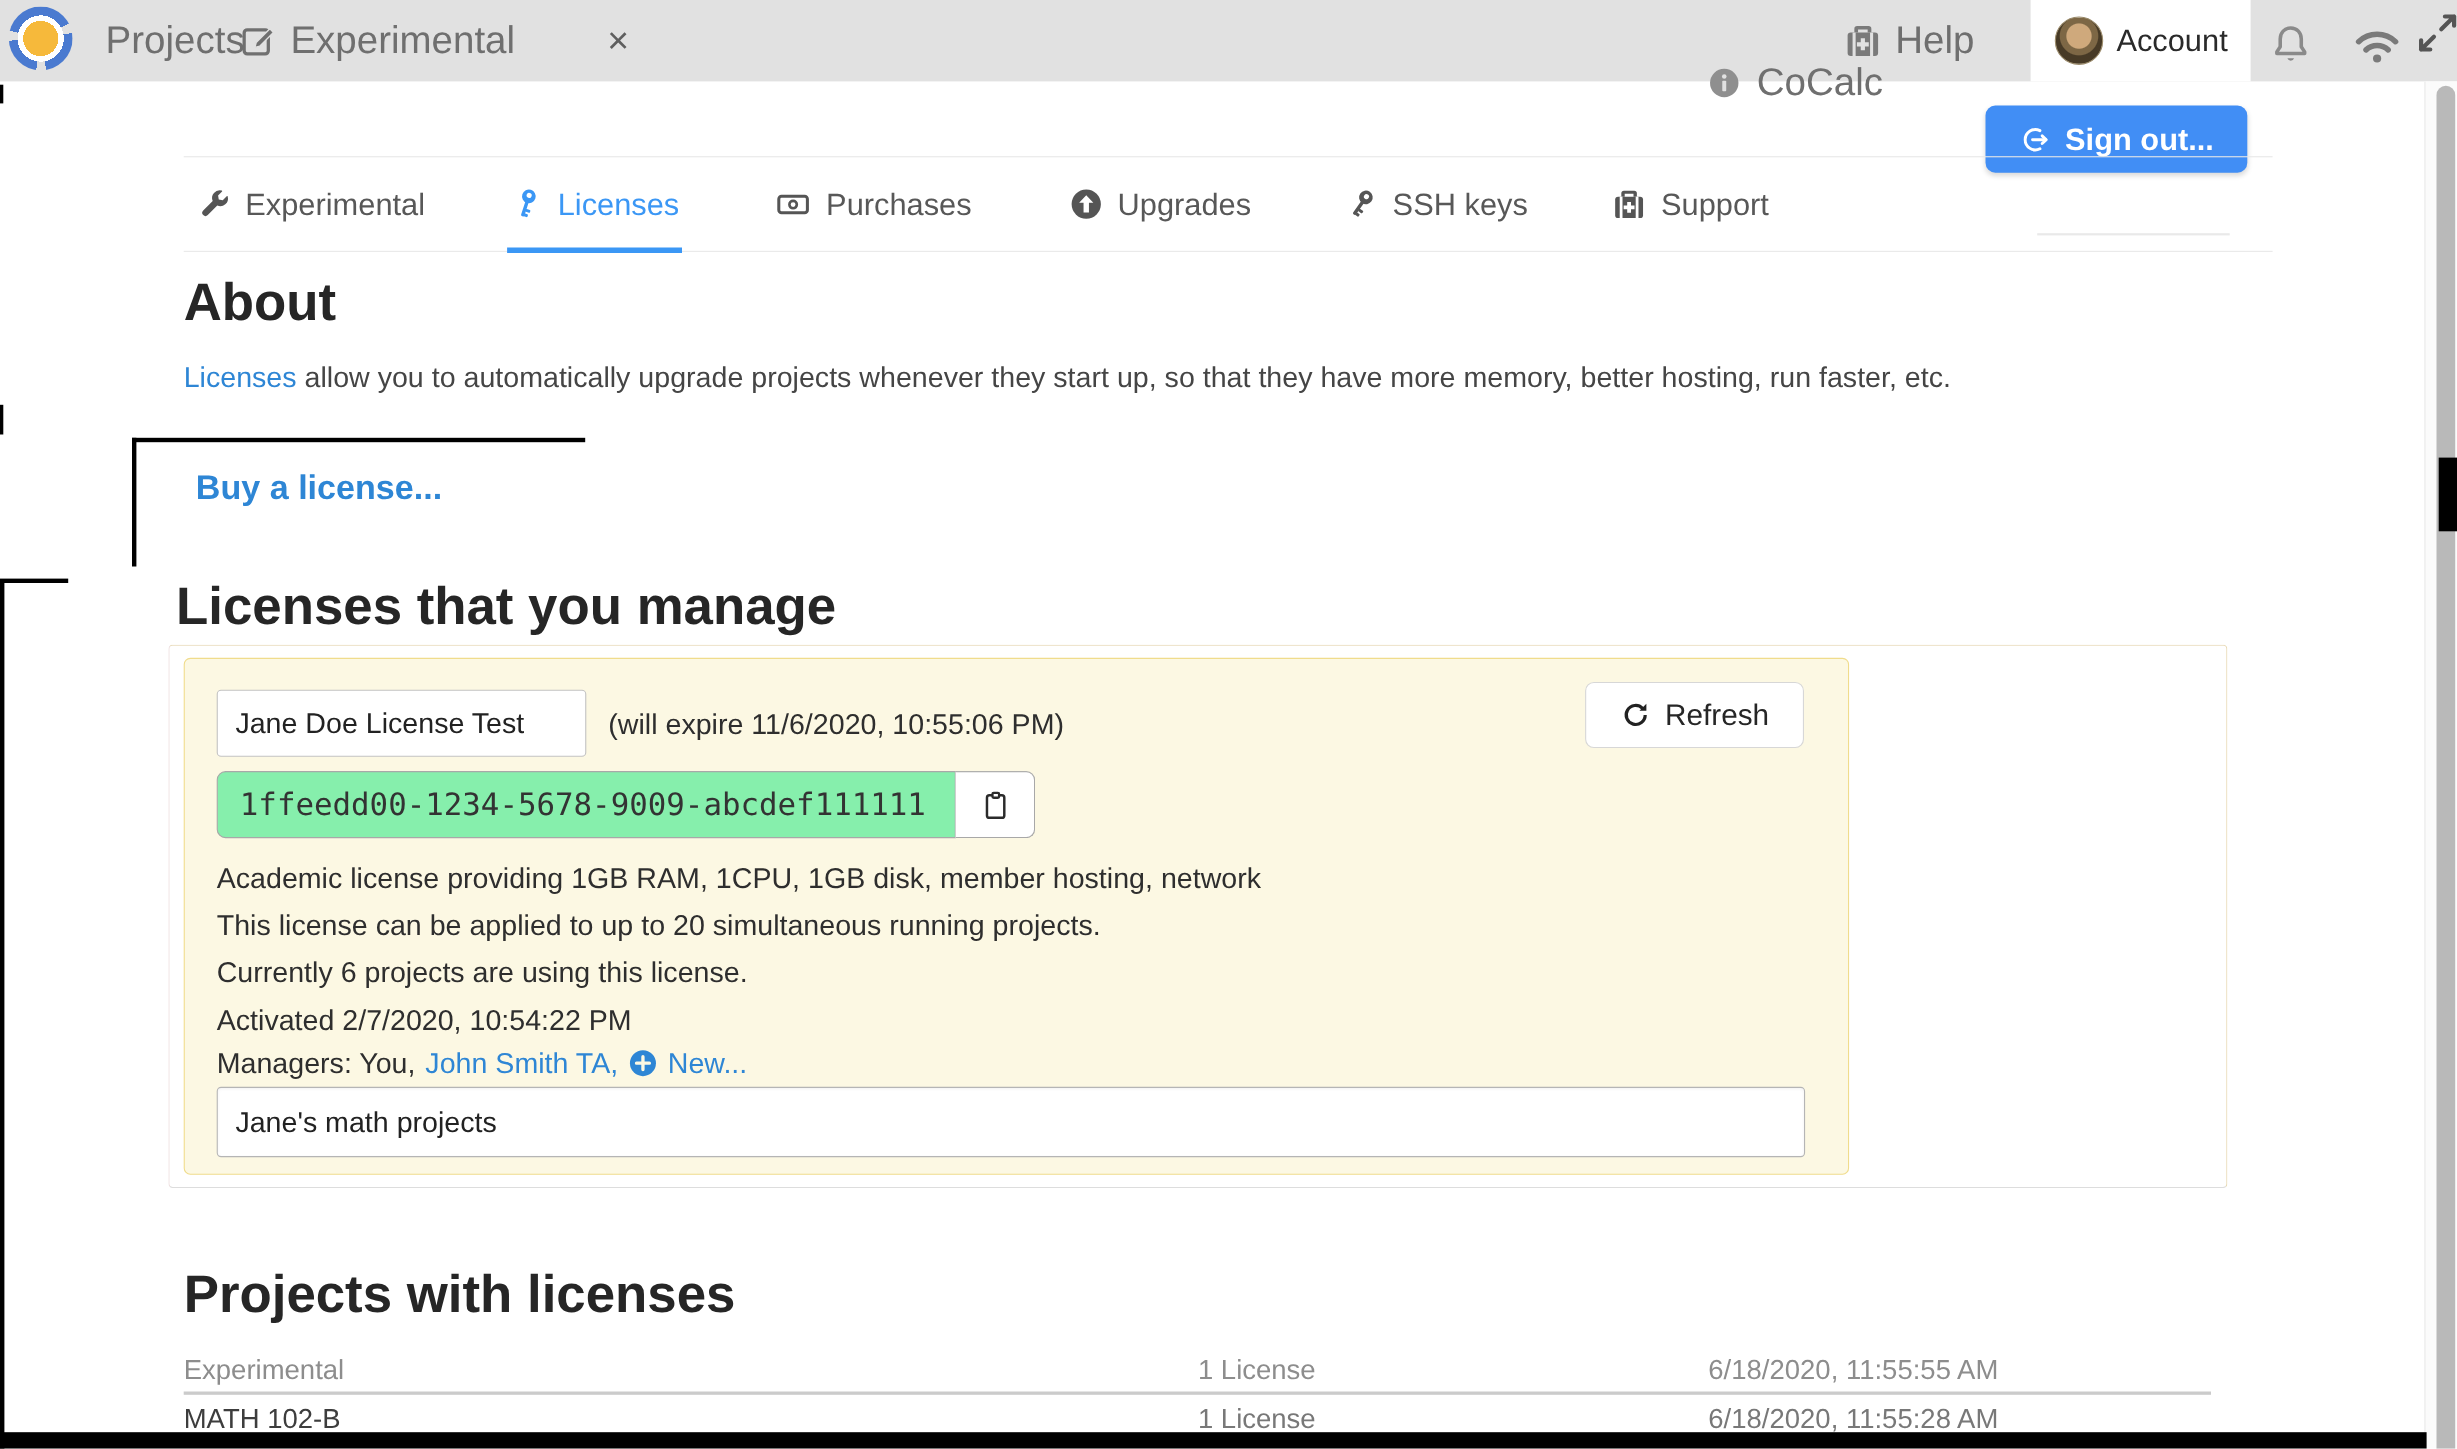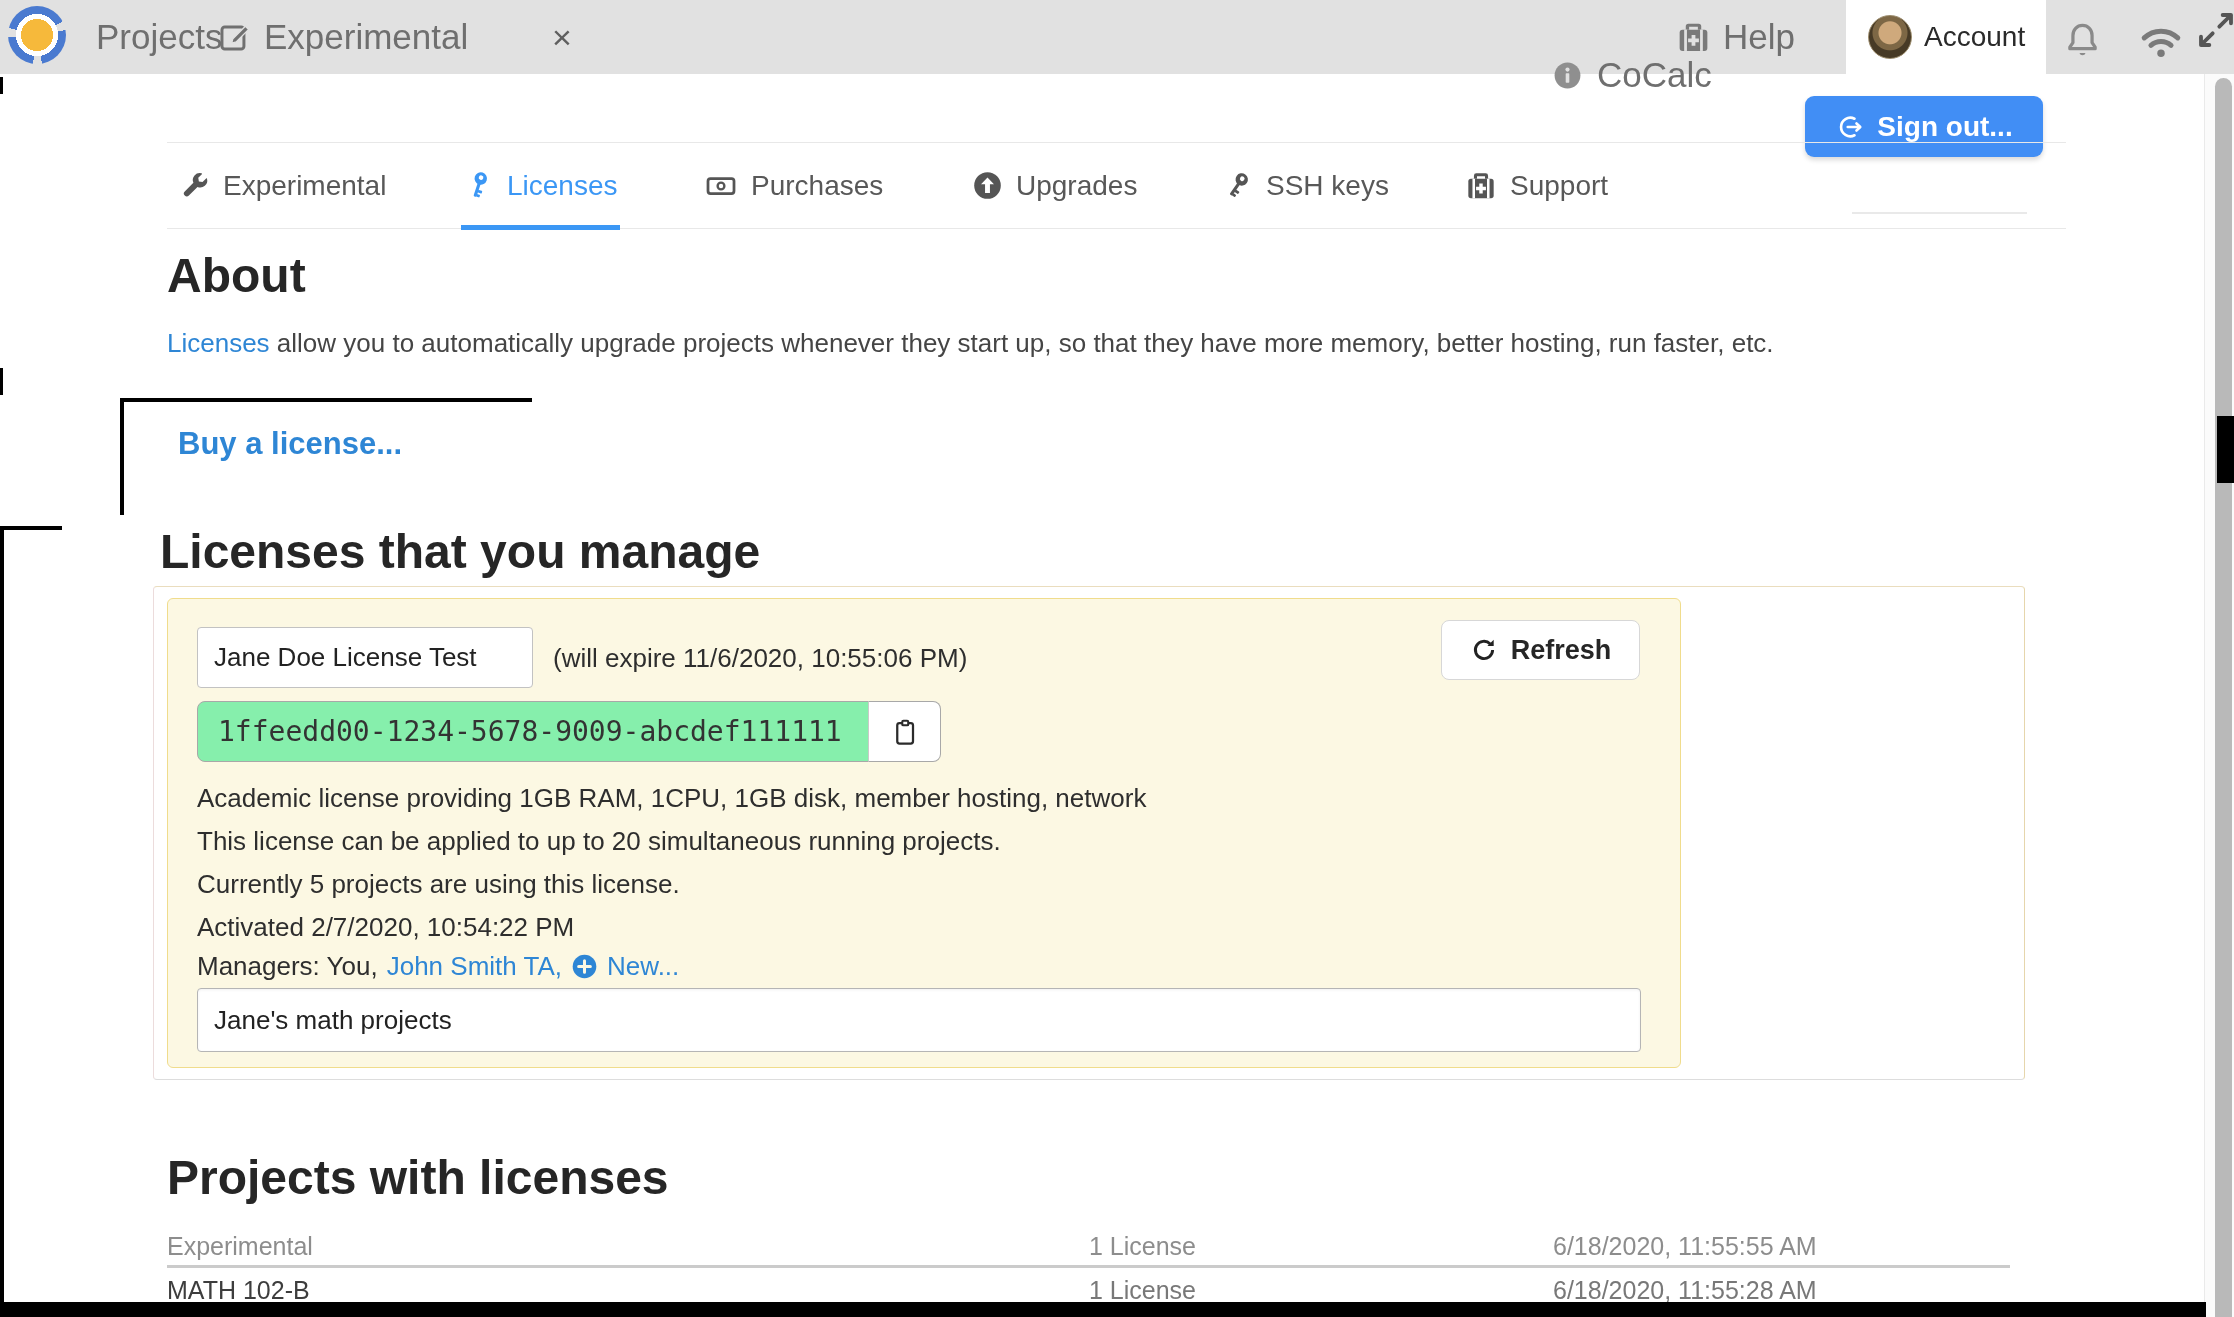--- a/index.html
+++ b/index.html
@@ -59,21 +59,21 @@
   
   .outer-panel { left:153px; top:586px; width:1872px; height:494px; border-radius:4px;
     border:1px solid; border-color:#eaddbe #e6d6ac #dddddd #ecdcdc; background:#fff; }
   .license-card { left:167px; top:598px; width:1514px; height:470px;
     background:var(--card-bg,#fcf8e3); border:1px solid var(--card-border,#f0dc8c); border-radius:6px; }
   .text-input { border:1px solid #c2c2c2; border-radius:4px; background:#fff; color:#222;
     font-size:26px; font-family:inherit; padding:0 16px; outline:none; }
   .card-line { font-size:26px; color:#2e2e2e; white-space:nowrap; display:flex; align-items:center; gap:9px; }
   .refresh-btn { left:1441px; top:620px; width:199px; height:60px; background:#fff; border:1px solid #d7d7d7;
     border-radius:8px; font-size:27px; color:#262626; display:flex; align-items:center; justify-content:center;
-    gap:13px; cursor:pointer; font-family:inherit;font-weight:bold; }
+    gap:13px; cursor:pointer; font-family:inherit; }
   .id-input { left:197px; top:701px; width:672px; height:61px; border:1px solid #a8a8a8;
     border-radius:8px 0 0 8px; background:#86efac; color:#333;
     font-family:"DejaVu Sans Mono", monospace; font-size:28px; padding:0 20px; outline:none; }
   .copy-btn { left:868px; top:701px; width:73px; height:61px; background:#fff; border:1px solid #a8a8a8;
     border-left:1px solid #c9c9c9; border-radius:0 8px 8px 0; display:flex; align-items:center; justify-content:center;
     cursor:pointer; color:#2b2b2b; }
 
   
   .trow { position:absolute; height:36px; font-size:25px; white-space:nowrap; }
   .tcell { position:absolute; top:0; line-height:36px; }
@@ -232,21 +232,21 @@
 <input class="abs id-input" readonly="" value="1ffeedd00-1234-5678-9009-abcdef111111" style="">
 <button class="abs copy-btn">
   <svg class="icon" width="30" height="30" viewBox="0 0 24 24">
     <rect x="5.8" y="4.8" width="12.6" height="16.4" rx="1.8" fill="none" stroke="currentColor" stroke-width="1.8"></rect>
     <rect x="9.8" y="3" width="4.8" height="3.6" rx="0.9" fill="#fff" stroke="currentColor" stroke-width="1.7"></rect>
   </svg>
 </button>
 
 <div class="abs card-line" style="left:197px; top:783px;">Academic license providing 1GB RAM, 1CPU, 1GB disk, member hosting, network</div>
 <div class="abs card-line" style="left:197px; top:826px;">This license can be applied to up to 20 simultaneous running projects.</div>
-<div class="abs card-line" style="left:197px; top:869px;">Currently 5 projects are using this license.</div>
+<div class="abs card-line" style="left:197px; top:869px;">Currently 6 projects are using this license.</div>
 <div class="abs card-line" style="left:197px; top:912px;">Activated 2/7/2020, 10:54:22 PM</div>
 
 <div class="abs card-line" style="left:197px; top:951px;">
   <span>Managers: You,</span>
   <a class="link">John Smith TA,</a>
   <svg class="icon" width="27" height="27" viewBox="0 0 24 24">
     <circle cx="12" cy="12" r="10.5" fill="#2e86d5"></circle>
     <path d="M12 6.8v10.4 M6.8 12h10.4" stroke="#fcf8e3" stroke-width="2.7" stroke-linecap="round"></path>
   </svg>
   <a class="link">New...</a>

